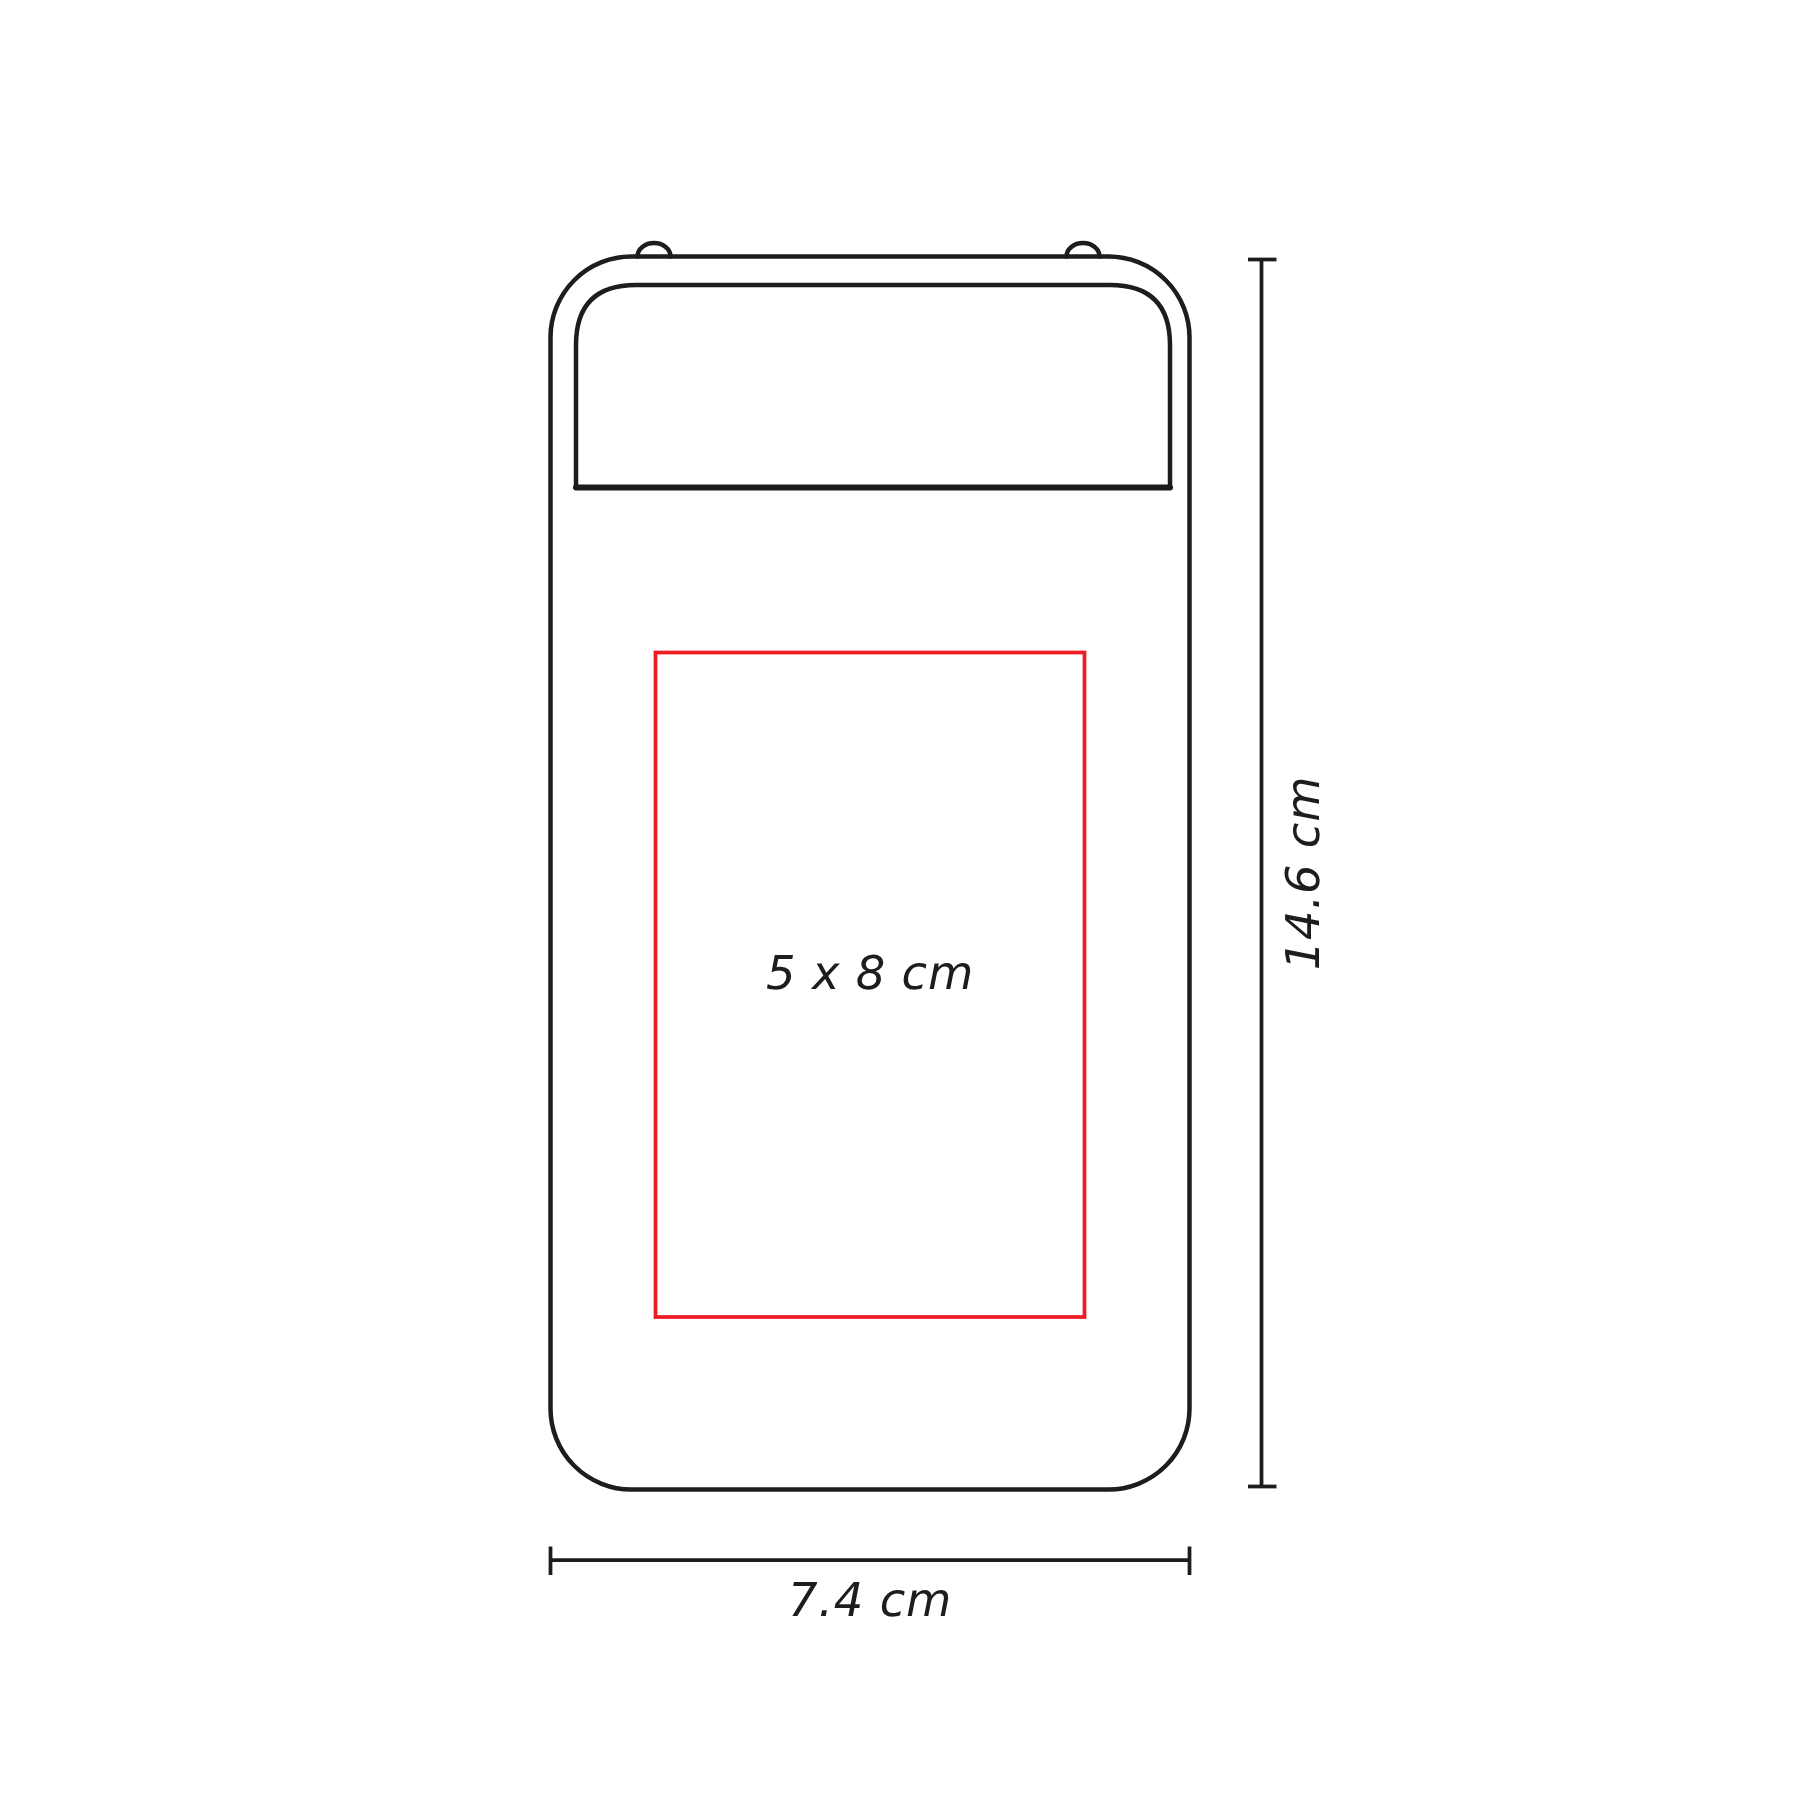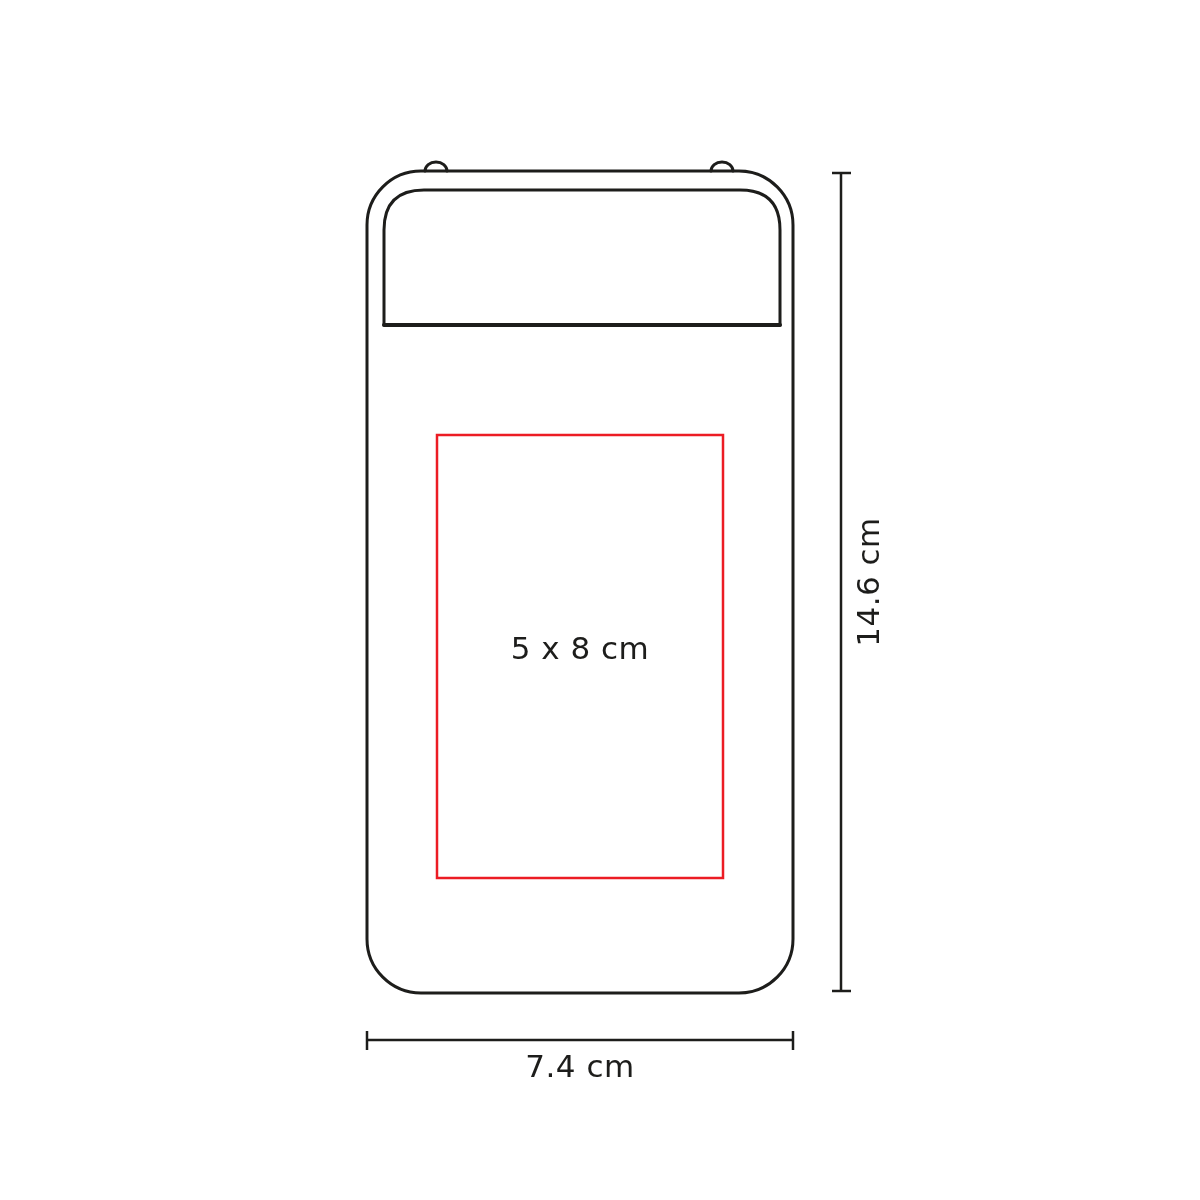--- a/index.html
+++ b/index.html
@@ -8,20 +8,21 @@
     background: #ffffff;
     width: 1200px;
     height: 1200px;
     overflow: hidden;
   }
   .canvas {
     position: relative;
     width: 1200px;
     height: 1200px;
     background: #ffffff;
+    font-style: italic;
   }
   svg {
     display: block;
   }
   .dim-text {
     font-family: "DejaVu Sans", "Liberation Sans", sans-serif;
     font-size: 31px;
     letter-spacing: 0.5px;
   }
 </style>

